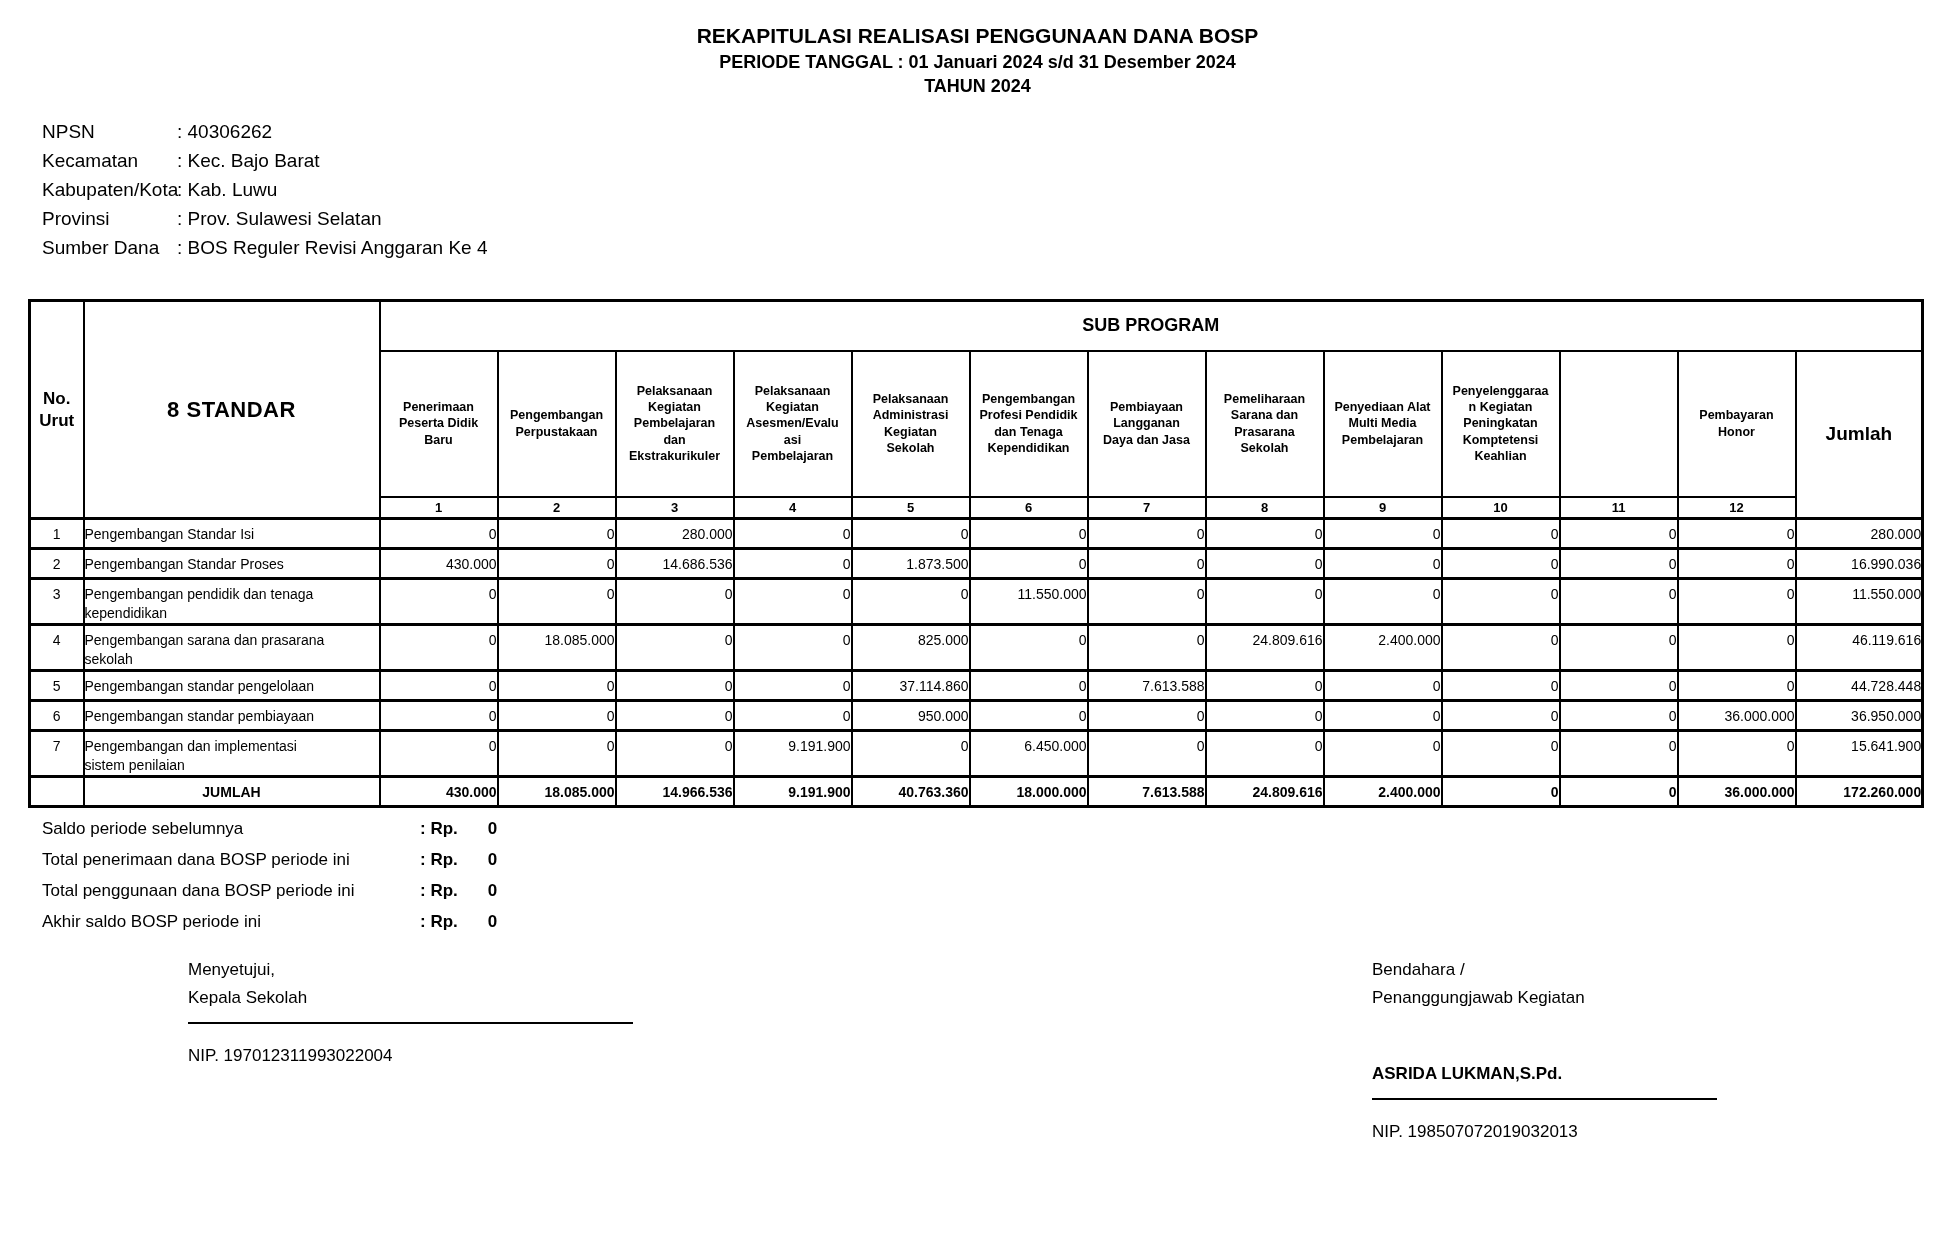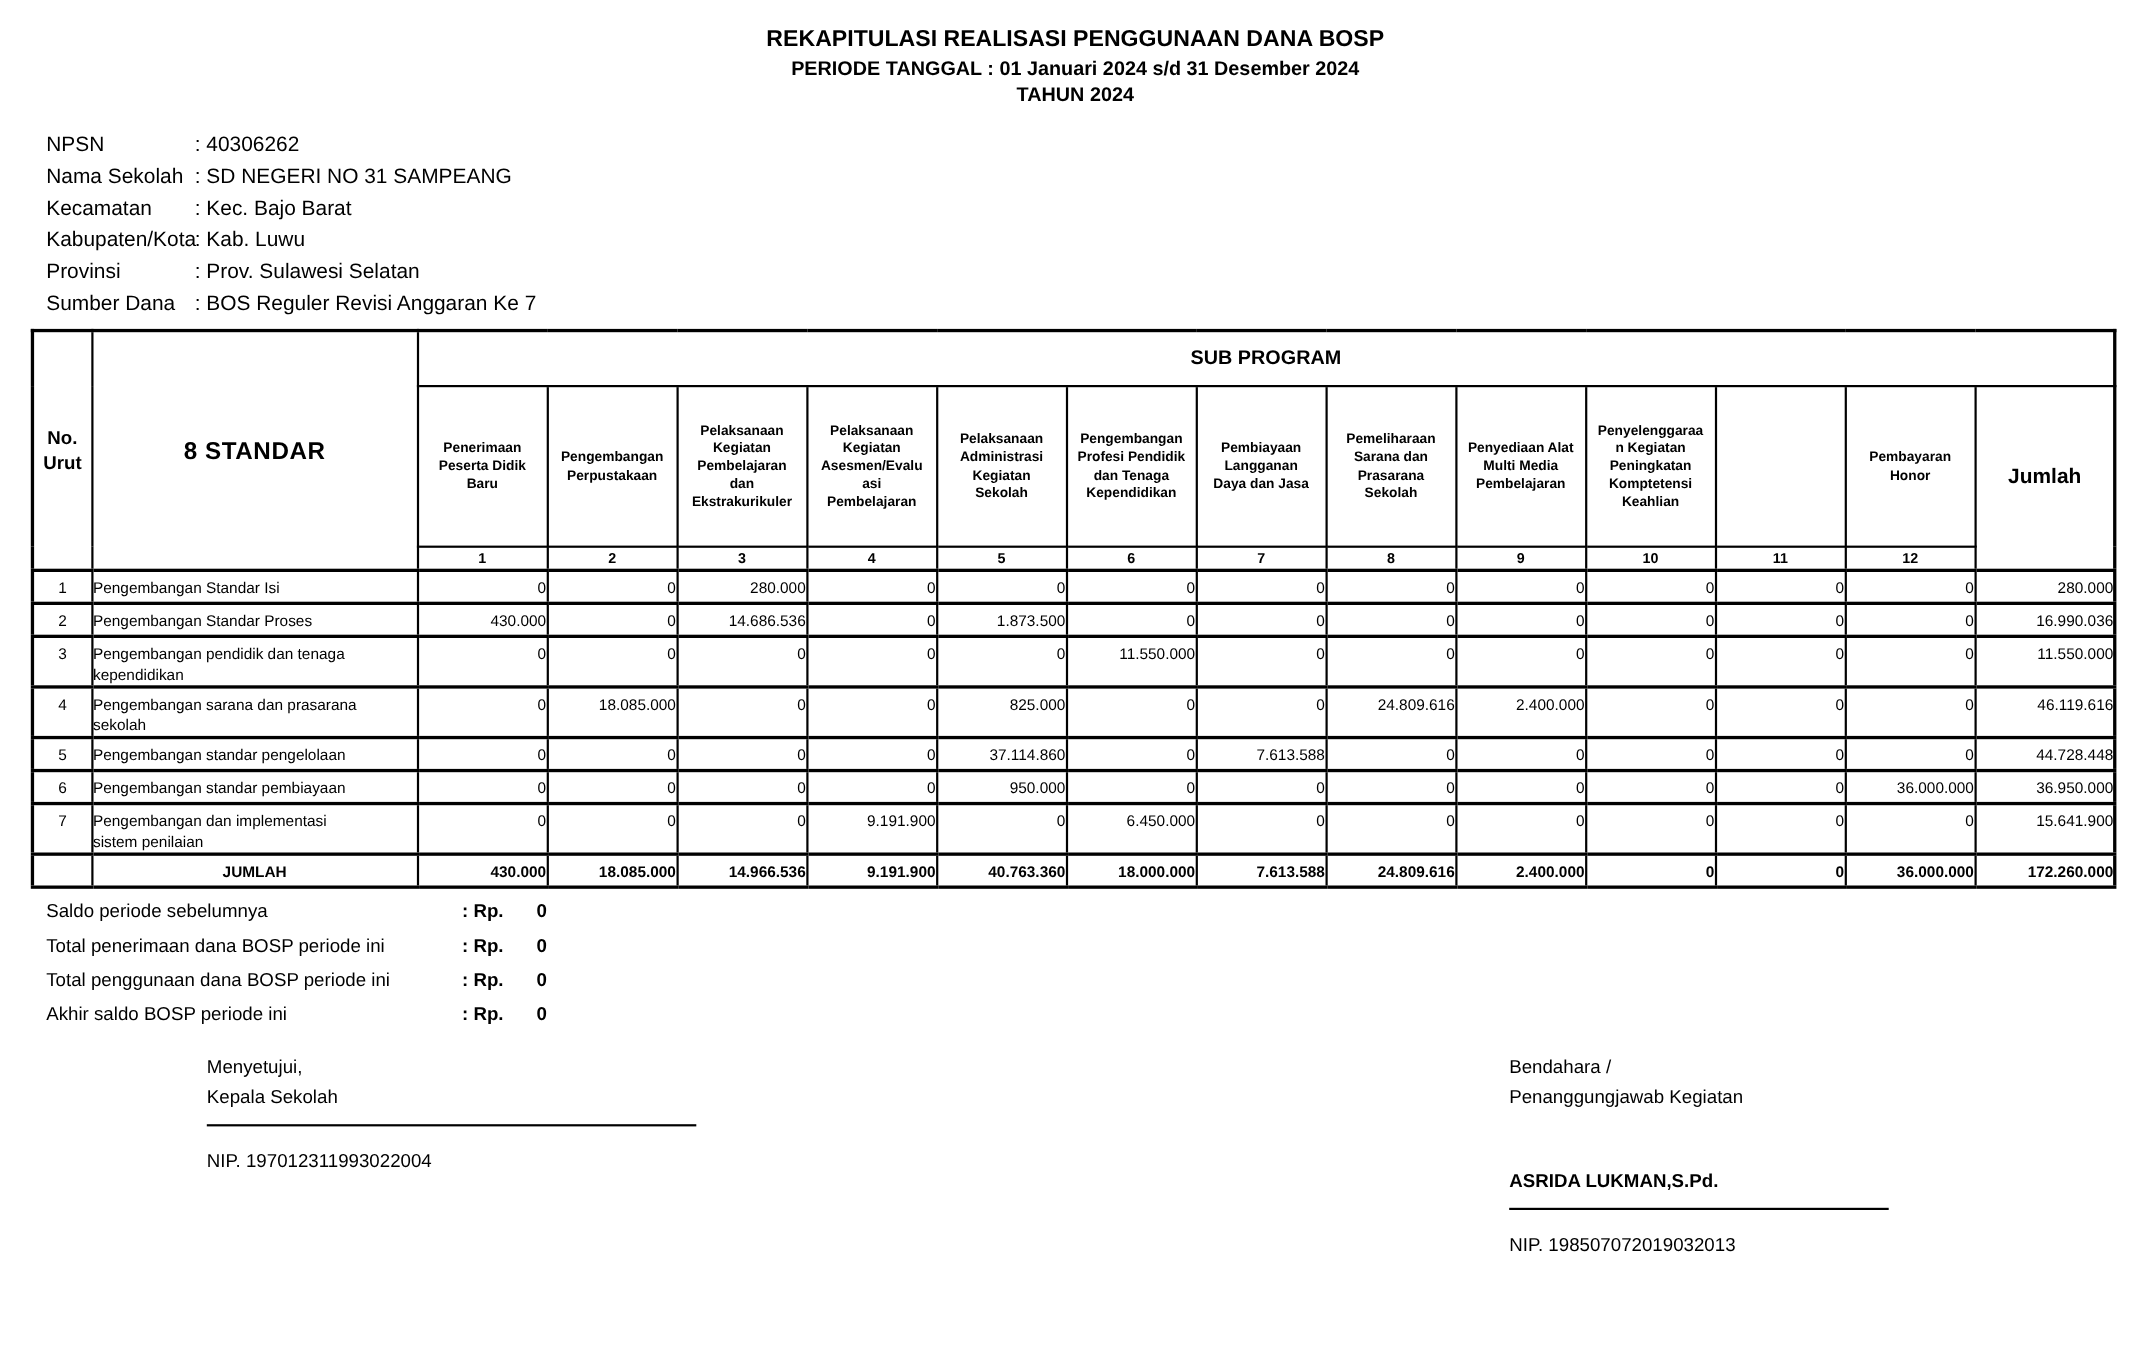--- a/index.html
+++ b/index.html
@@ -70,38 +70,34 @@
   <div class="t2">PERIODE TANGGAL : 01 Januari 2024 s/d 31 Desember 2024</div>
   <div class="t3">TAHUN 2024</div>
 </div>
 
 <div class="info-block">
   <div class="info-row">
     <span class="info-label">NPSN</span>
     <span class="info-value">: 40306262</span>
   </div>
   <div class="info-row">
-    <span class="info-label">Nama Sekolah</span>
-    <span class="info-value">: SD NEGERI NO 31 SAMPEANG</span>
-  </div>
-  <div class="info-row">
     <span class="info-label">Kecamatan</span>
     <span class="info-value">: Kec. Bajo Barat</span>
   </div>
   <div class="info-row">
     <span class="info-label">Kabupaten/Kota</span>
     <span class="info-value">: Kab. Luwu</span>
   </div>
   <div class="info-row">
     <span class="info-label">Provinsi</span>
     <span class="info-value">: Prov. Sulawesi Selatan</span>
   </div>
   <div class="info-row">
     <span class="info-label">Sumber Dana</span>
-    <span class="info-value">: BOS Reguler Revisi Anggaran Ke 7</span>
+    <span class="info-value">: BOS Reguler Revisi Anggaran Ke 4</span>
   </div>
 </div>
 
 <div class="tbl-wrap">
   <table class="main">
     <colgroup>
       <col style="width:54px">
       <col style="width:296px">
       <col style="width:118px">
         <col style="width:118px">

